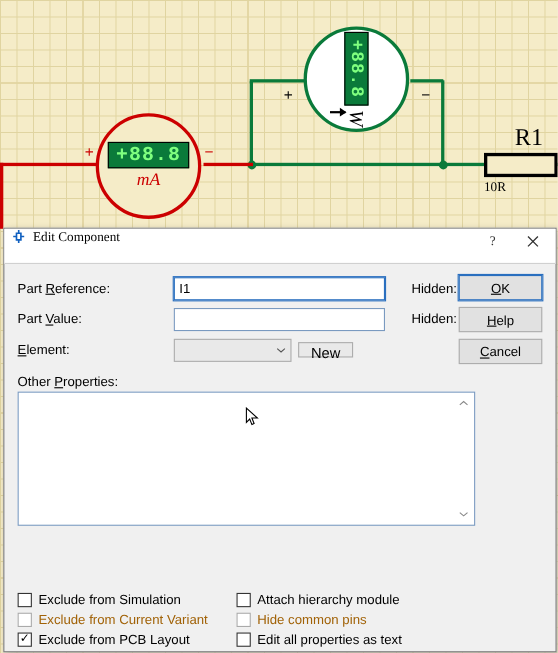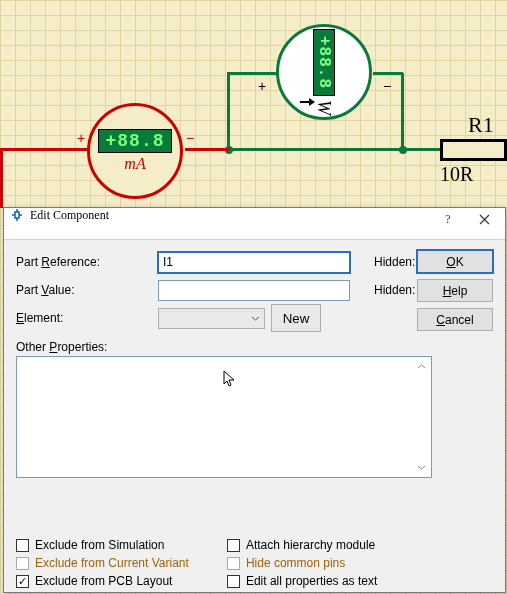--- a/index.html
+++ b/index.html
@@ -40,21 +40,21 @@
     font-size:18px; padding:1px 6px; letter-spacing:1px;
     border:1px solid #000;
   }
   .meter-unit { color:#c00; font-style:italic; font-size:16px; font-family:"Times New Roman",serif; margin-top:2px;}
   .meter-w { transform:rotate(90deg); display:flex; align-items:center; gap:4px;}
   .meter-w .meter-lcd { font-size:16px; }
   .meter-w .wu { font-style:italic; font-family:"Times New Roman",serif; font-size:18px; color:#000;}
   .plus-minus { position:absolute; font-size:14px; color:#0a7a3a; }
   .plus-minus.red { color:#c00; }
   .res-label { position:absolute; font-family:"Times New Roman",serif; font-size:22px; color:#000;text-align:right; }
-  .res-val { position:absolute; font-family:"Times New Roman",serif; font-size:20px; color:#000; }
+  .res-val { position:absolute; font-family:"Times New Roman",serif; font-size:12px; color:#000; }
   .res-box { position:absolute; border:3px solid #000; height:22px; background:#f5ecc8;}
   .arrow { position:absolute; width:14px; height:2px; background:#000; }
   .arrow::after { content:""; position:absolute; right:-1px; top:-3px; border-left:6px solid #000; border-top:4px solid transparent; border-bottom:4px solid transparent;}
   
   .dialog {
     position:absolute; left:3px; top:207px; width:503px; height:386px;
     background:#f0f0f0; border:1px solid #7a7a7a; box-shadow:2px 2px 6px rgba(0,0,0,.3);
   }
   .titlebar {
     height:32px; background:#fff; border-bottom:1px solid #d0d0d0;
@@ -69,42 +69,42 @@
   .inp {
     height:21px; border:1px solid #7a9ac0; background:#fff; padding:1px 4px;
     font-family:inherit; font-size:12px; outline:none;
   }
   .inp.main { width:192px; }
   .inp.focus { border:1px solid #2a6fbf; outline:1px solid #2a6fbf; }
   .combo { height:21px; border:1px solid #adadad; background:#e9e9e9; width:107px; position:relative; display:flex; align-items:center; padding:0 18px 0 6px;}
   .combo.wide { width:180px; background:#fff;}
   .combo.enabled { background:#fff; border-color:#7a9ac0;}
   .combo .chev { position:absolute; right:4px; top:5px; }
-  .btn-new { width:50px; height:28px; border:1px solid #adadad; background:#e9e9e9; margin-left:6px;}
+  .btn-new { width:50px; height:14px; border:1px solid #adadad; background:#e9e9e9; margin-left:6px;}
   .hidden-grp { display:flex; align-items:center; gap:6px; margin-left:24px;}
   .chk { width:13px; height:13px; border:1px solid #333; background:#fff; display:inline-flex; align-items:center; justify-content:center;}
   .chk.checked::after{ content:"✓"; font-size:11px; line-height:11px; color:#000;}
   .chk.disabled { border-color:#aaa; }
   .side-btns { position:absolute; right:12px; top:10px; width:76px; display:flex; flex-direction:column; gap:6px;}
   .push {
     height:23px; border:1px solid #adadad; background:#e1e1e1;
     display:flex; align-items:center; justify-content:center;
   }
   .push.default { border:1px solid #2a6fbf; outline:1px solid #2a6fbf;}
   .push .u { text-decoration:underline; }
   .textarea {
     border:1px solid #7a9ac0; background:#fff; height:122px; width:416px;
     position:relative; margin-top:2px;
   }
   .textarea .scroll-up, .textarea .scroll-down {
     position:absolute; right:1px; width:17px; height:17px;
     display:flex; align-items:center; justify-content:center; color:#888;
   }
   .textarea .scroll-up { top:1px;} .textarea .scroll-down{ bottom:1px;}
-  .bottom-opts { position:absolute; bottom:8px; left:12px; right:12px; display:flex; gap:38px;}
+  .bottom-opts { position:absolute; bottom:8px; left:12px; right:12px; display:flex; gap:26px;}
   .col { display:flex; flex-direction:column; gap:4px;}
   .opt { display:flex; align-items:center; gap:6px;}
   .opt.disabled { color:#a16207;}
   .cursor { position:absolute; left:222px; top:370px; pointer-events:none; }
   svg.chev { width:9px; height:9px; }
   svg.ticon { width:14px; height:14px; }
 </style>
 </head>
 <body>
 

